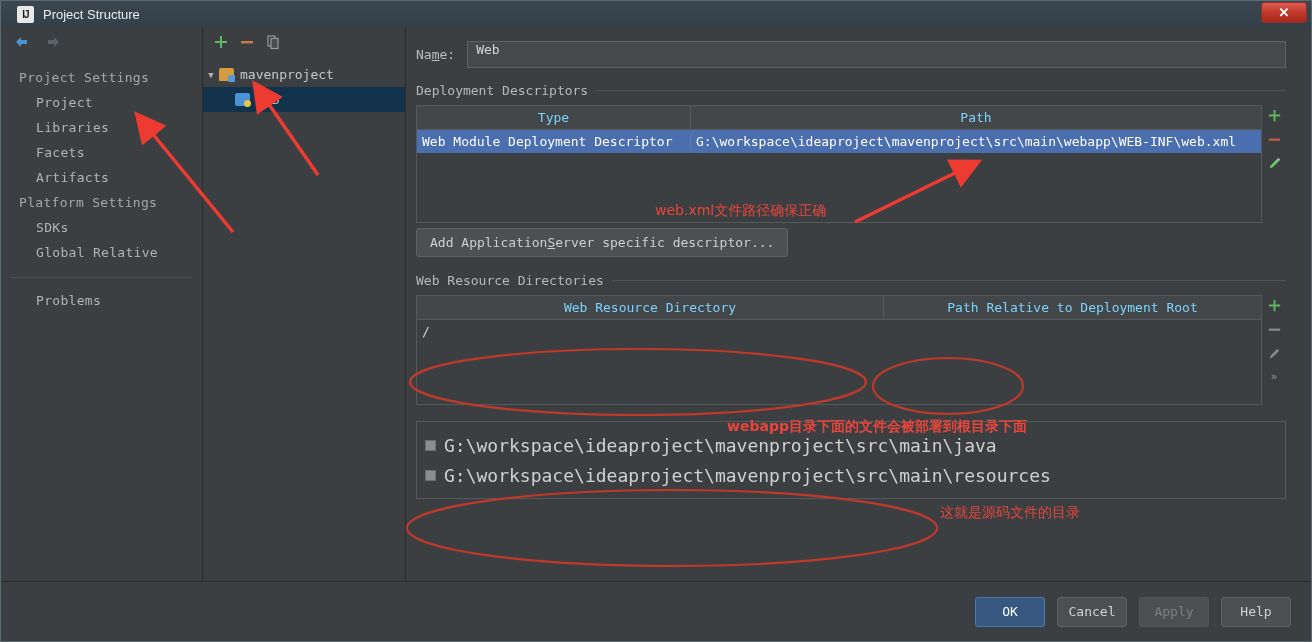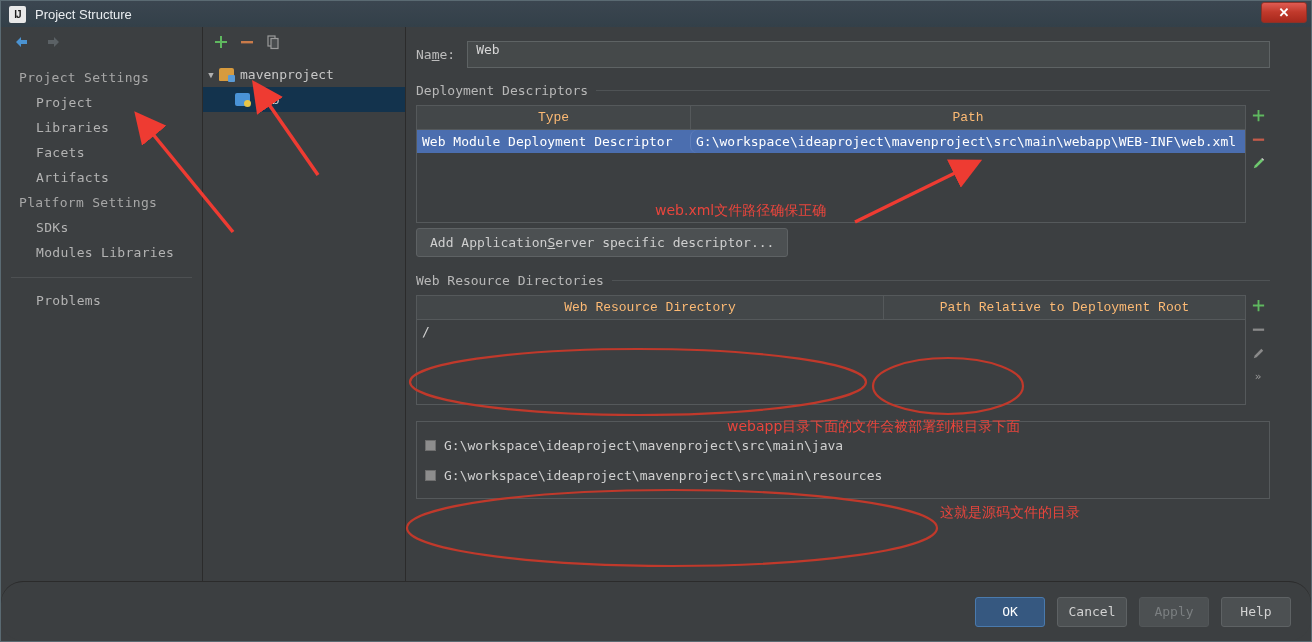--- a/index.html
+++ b/index.html
@@ -24,21 +24,21 @@
     position: absolute; left: 0; top: 0;
     width: 1312px; height: 642px;
     background: #3c3f41;
     border: 1px solid #5a6a72;
     display: flex; flex-direction: column;
   }
   .titlebar {
     height: 26px; flex: 0 0 26px;
     background: linear-gradient(180deg,#3b4650 0%,#334049 100%);
     display: flex; align-items: center;
-    padding: 0 2px 0 8px;
+    padding: 0 2px 0 16px;
     position: relative;
   }
   .title-icon {
     width: 17px; height: 17px; flex: 0 0 17px;
     background: #e8e8e8; color: #1b1b1b;
     font-size: 10px; font-weight: bold;
     display: flex; align-items: center; justify-content: center;
     border-radius: 2px; letter-spacing: -1px;
     font-family: "Liberation Sans", sans-serif;
   }
@@ -102,21 +102,21 @@
     width: 7px; height: 7px; background: #5b9bd5; border-radius: 1px;
   }
   .ficon.web { background: #4a93d6; border-radius: 2px; }
   .ficon.web:after {
     content: ''; position: absolute; right: -1px; bottom: -1px;
     width: 7px; height: 7px; background: #e8c547; border-radius: 50%;
   }
   
   .main {
     flex: 1; min-width: 0; background: #3c3f41;
-    padding: 14px 16px 0 0; position: relative;
+    padding: 14px 0 0 0; position: relative;
     display: flex; flex-direction: column;
   }
   .name-row { display: flex; align-items: center; padding: 0 25px 0 10px; }
   .name-label { color: #bdbdbd; font-size: 13px; margin-right: 12px; }
   .name-label u { text-decoration: underline; }
   .name-input {
     flex: 1; height: 27px; background: #45494a;
     border: 1px solid #5e6364; color: #d6d6d6;
     font-size: 13px; padding: 0 8px;
     font-family: "DejaVu Sans Mono", monospace;
@@ -124,52 +124,52 @@
   .section { padding: 0 25px 0 10px; margin-top: 15px; }
   .section-title {
     display: flex; align-items: center; gap: 8px;
     color: #b8b8b8; font-size: 13px; margin-bottom: 7px;
   }
   .section-title .line { flex: 1; height: 1px; background: #4f5355; }
   .tbl-wrap { display: flex; }
   .tbl { flex: 1; min-width: 0; border: 1px solid #55595b; background: #3c3f41; }
   .thead { display: flex; height: 24px; background: #434749; border-bottom: 1px solid #55595b; }
   .th {
-    font-size: 13px; color: #fdba74; display: flex;
-    align-items: center; justify-content: center; font-family: Liberation Mono, monospace;
+    font-size: 13px; color: #7dd3fc; display: flex;
+    align-items: center; justify-content: center;
   }
   .th + .th { border-left: 1px solid #55595b; }
   .trow { display: flex; height: 23px; }
   .trow.selected { background: #4b6eaf; }
   .td { font-size: 13px; color: #d2d2d2; display: flex; align-items: center; padding: 0 5px; overflow: hidden; white-space: nowrap; }
   .trow.selected .td { color: #ffffff; }
   .td + .td { border-left: 1px solid #55595b; }
   .trow.selected .td + .td { border-left: 1px solid #5f7fbb; border-radius: 7px; }
   .side-btns { width: 24px; flex: 0 0 24px; display: flex; flex-direction: column; align-items: center; padding-top: 3px; gap: 9px; }
   .sb { width: 15px; height: 15px; cursor: pointer; }
   .btn-generic {
     display: inline-flex; align-items: center; justify-content: center;
     height: 29px; padding: 0 13px;
     background: #4c5052; border: 1px solid #5e6264; border-radius: 3px;
     color: #cfcfcf; font-size: 13px; cursor: pointer;
     font-family: "DejaVu Sans Mono", monospace;
   }
   .btn-generic u { text-decoration: underline; }
   .src-box { border: 1px solid #55595b; background: #3c3f41; height: 78px; padding: 8px 0 0 8px; }
-  .src-row { display: flex; align-items: center; height: 30px; font-size: 13px; color: #d0d0d0; }
+  .src-row { display: flex; align-items: center; height: 30px; font-size: 18px; color: #d0d0d0; }
   .src-chk {
     width: 11px; height: 11px; background: #8d8d8d;
     border: 1px solid #6e6e6e; margin-right: 8px; flex: 0 0 11px;
   }
   
   .footer {
     height: 60px; flex: 0 0 60px; background: #3c3f41;
     border-top: 1px solid #2b2b2b;
     display: flex; align-items: center; justify-content: flex-end;
-    gap: 12px; padding-right: 20px; border-radius: 22px;
+    gap: 12px; padding-right: 20px;
   }
   .fbtn {
     width: 70px; height: 30px; border-radius: 3px;
     font-size: 13px; display: flex; align-items: center; justify-content: center;
     border: 1px solid #5e6264; background: #4c5052; color: #d2d2d2;
     cursor: pointer; font-family: "DejaVu Sans Mono", monospace;
   }
   .fbtn.primary { background: #365880; border-color: #4a7aad; color: #ffffff; }
   .fbtn.disabled { color: #7b7f81; border-color: #525658; cursor: default; }
   
@@ -211,21 +211,21 @@
         </svg>
       </div>
       <div class="side-list">
         <div class="side-group">Project Settings</div>
         <div class="side-item">Project</div>
         <div class="side-item">Libraries</div>
         <div class="side-item">Facets</div>
         <div class="side-item">Artifacts</div>
         <div class="side-group">Platform Settings</div>
         <div class="side-item">SDKs</div>
-        <div class="side-item">Modules Libraries</div>
+        <div class="side-item">Global Relative</div>
         <div class="side-sep"></div>
         <div class="side-item">Problems</div>
       </div>
     </div>
 
     <div class="tree-panel">
       <div class="tree-toolbar">
         <svg class="tb-icon" viewBox="0 0 16 16">
           <path d="M7 2h2v5h5v2H9v5H7V9H2V7h5z" fill="#5fb85f"></path>
         </svg>
@@ -364,15 +364,15 @@
   <line x1="855" y1="222" x2="957" y2="172" stroke="#ee3b32" stroke-width="3.5" marker-end="url(#ah)"></line>
 
   <ellipse cx="638" cy="382" rx="228" ry="33" fill="none" stroke="#c0392b" stroke-width="2.2"></ellipse>
 
   <ellipse cx="948" cy="386" rx="75" ry="28" fill="none" stroke="#c0392b" stroke-width="2.2"></ellipse>
 
   <ellipse cx="672" cy="528" rx="265" ry="38" fill="none" stroke="#c0392b" stroke-width="2.2"></ellipse>
 </svg>
 <div class="overlay">
   <div class="anno-text" style="left:655px;top:202px;">web.xml文件路径确保正确</div>
-  <div class="anno-text" style="left:727px;top:418px;">webapp目录下面的文件会被部署到根目录下面</div>
+  <div class="anno-text" style="left:727px;top:418px;font-weight:bold;">webapp目录下面的文件会被部署到根目录下面</div>
   <div class="anno-text" style="left:940px;top:504px;text-align:center;">这就是源码文件的目录</div>
 </div>
 
 </body></html>

